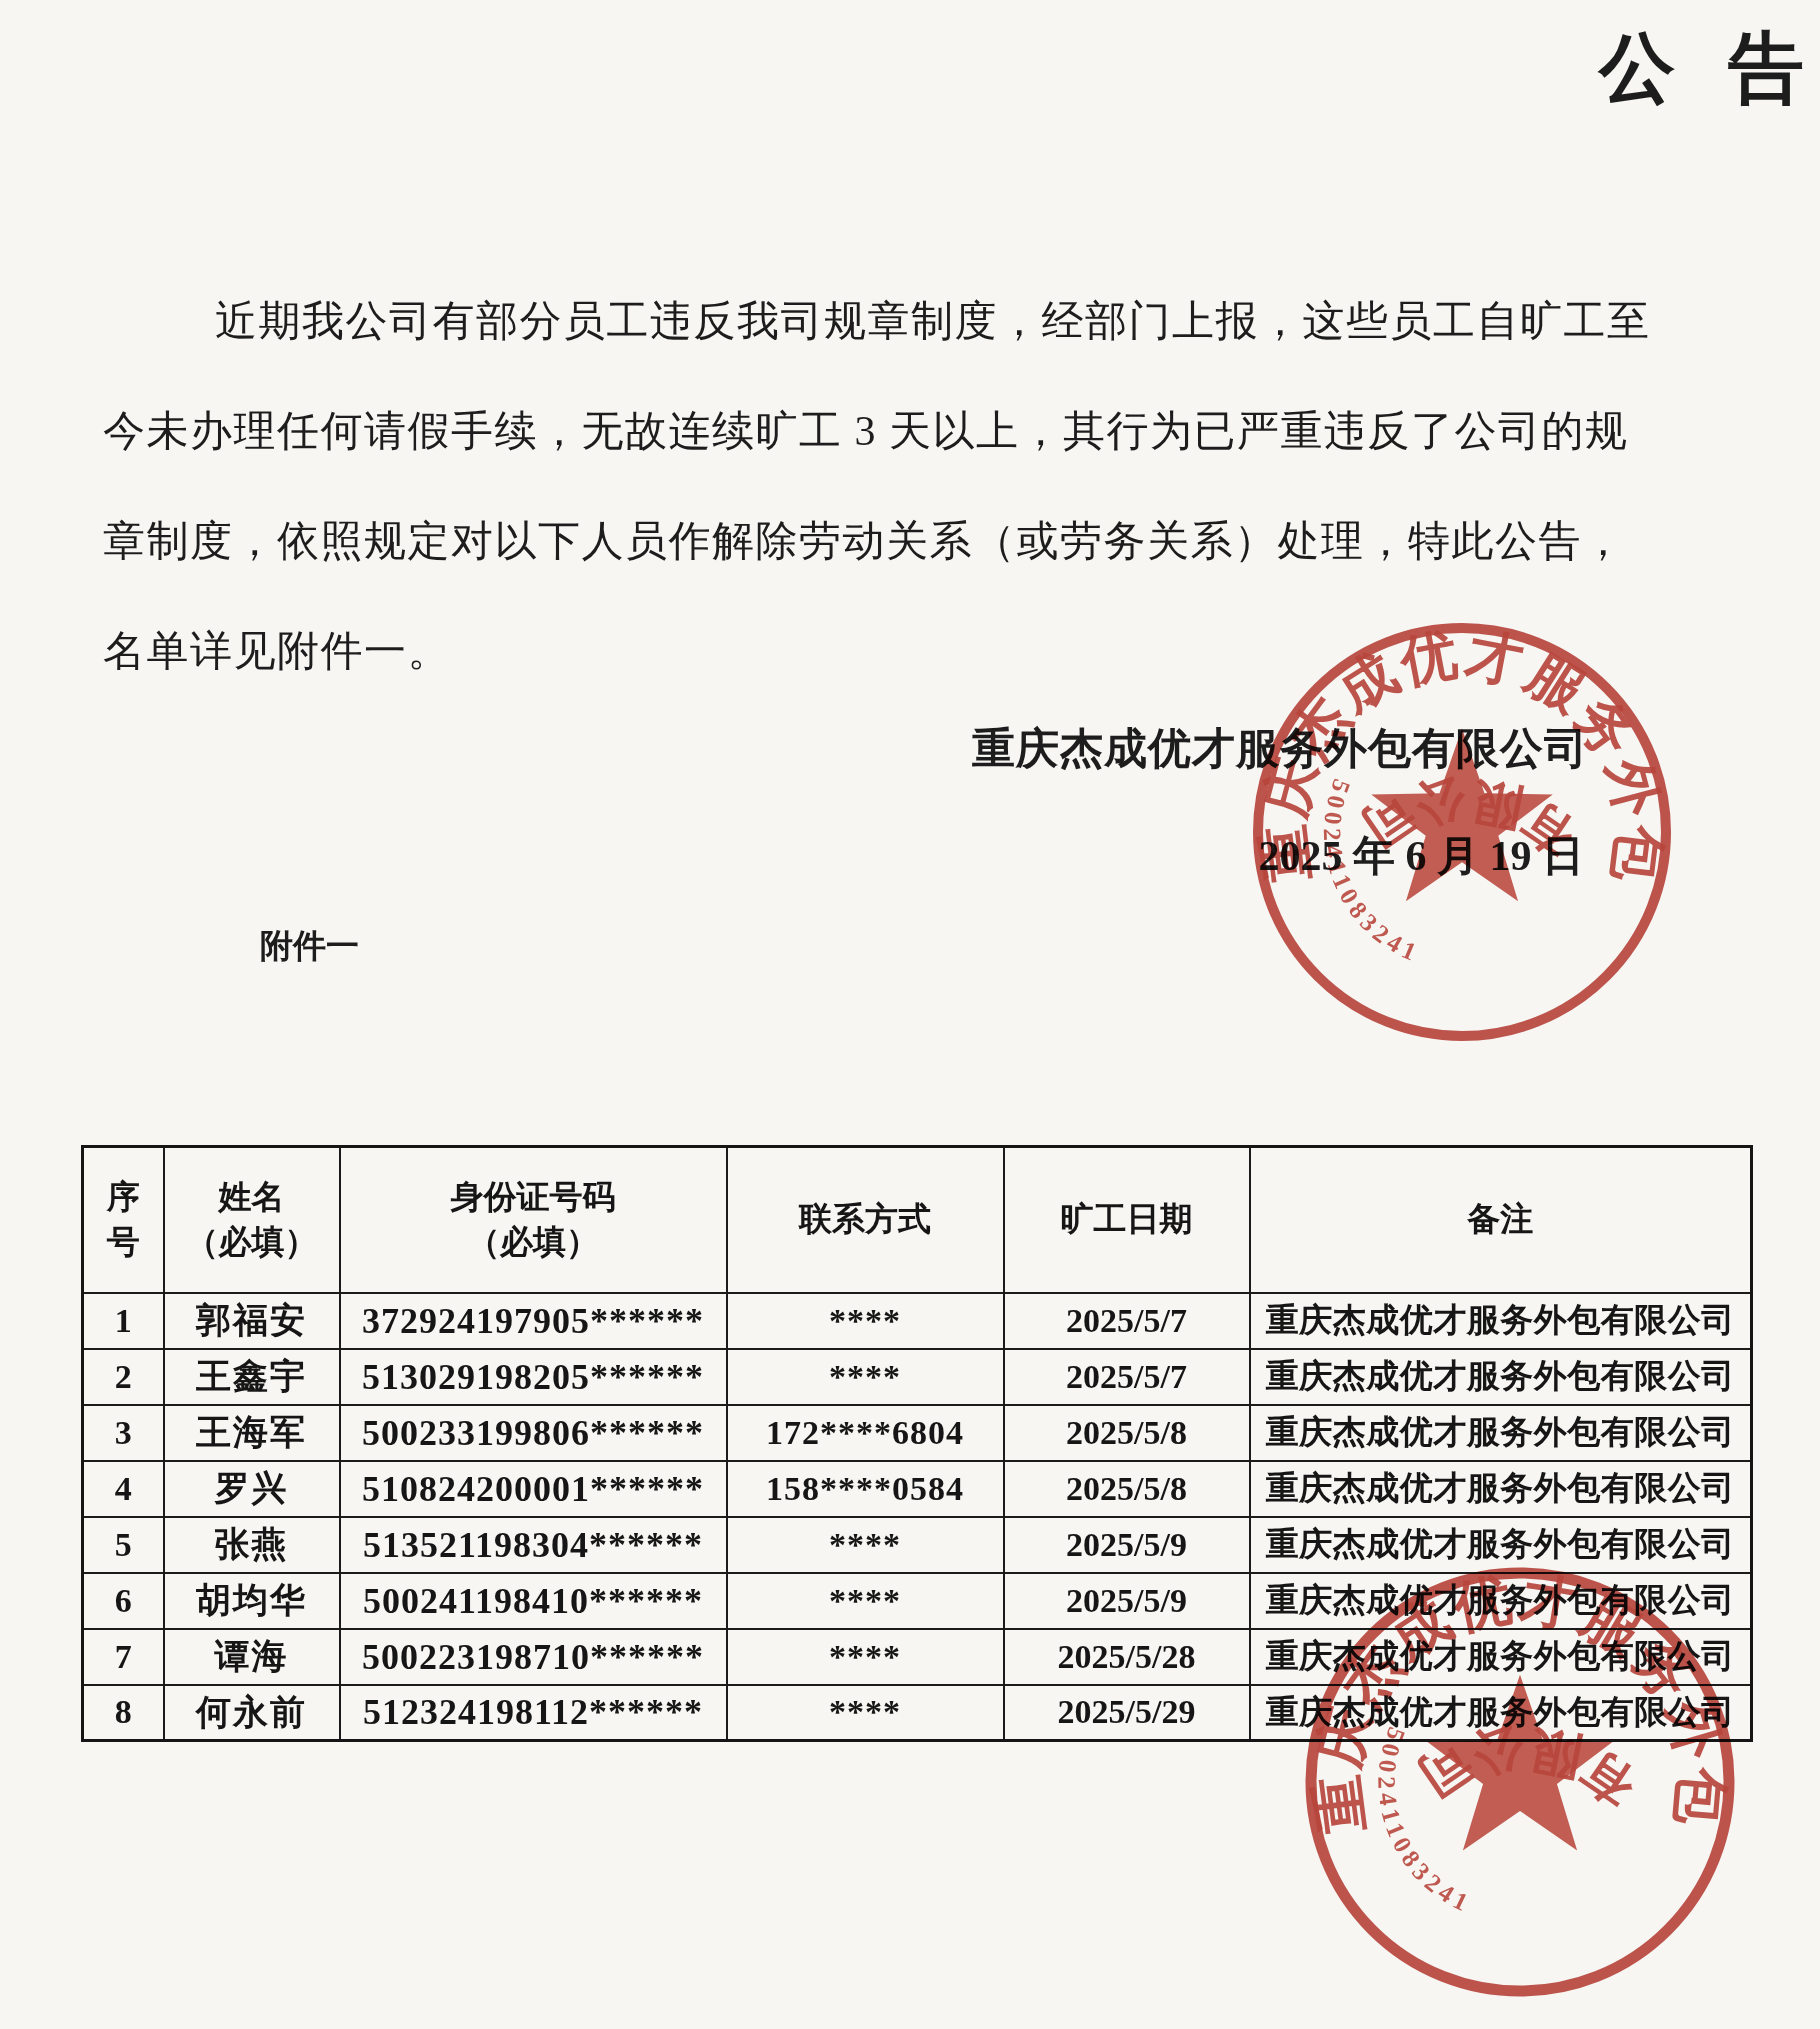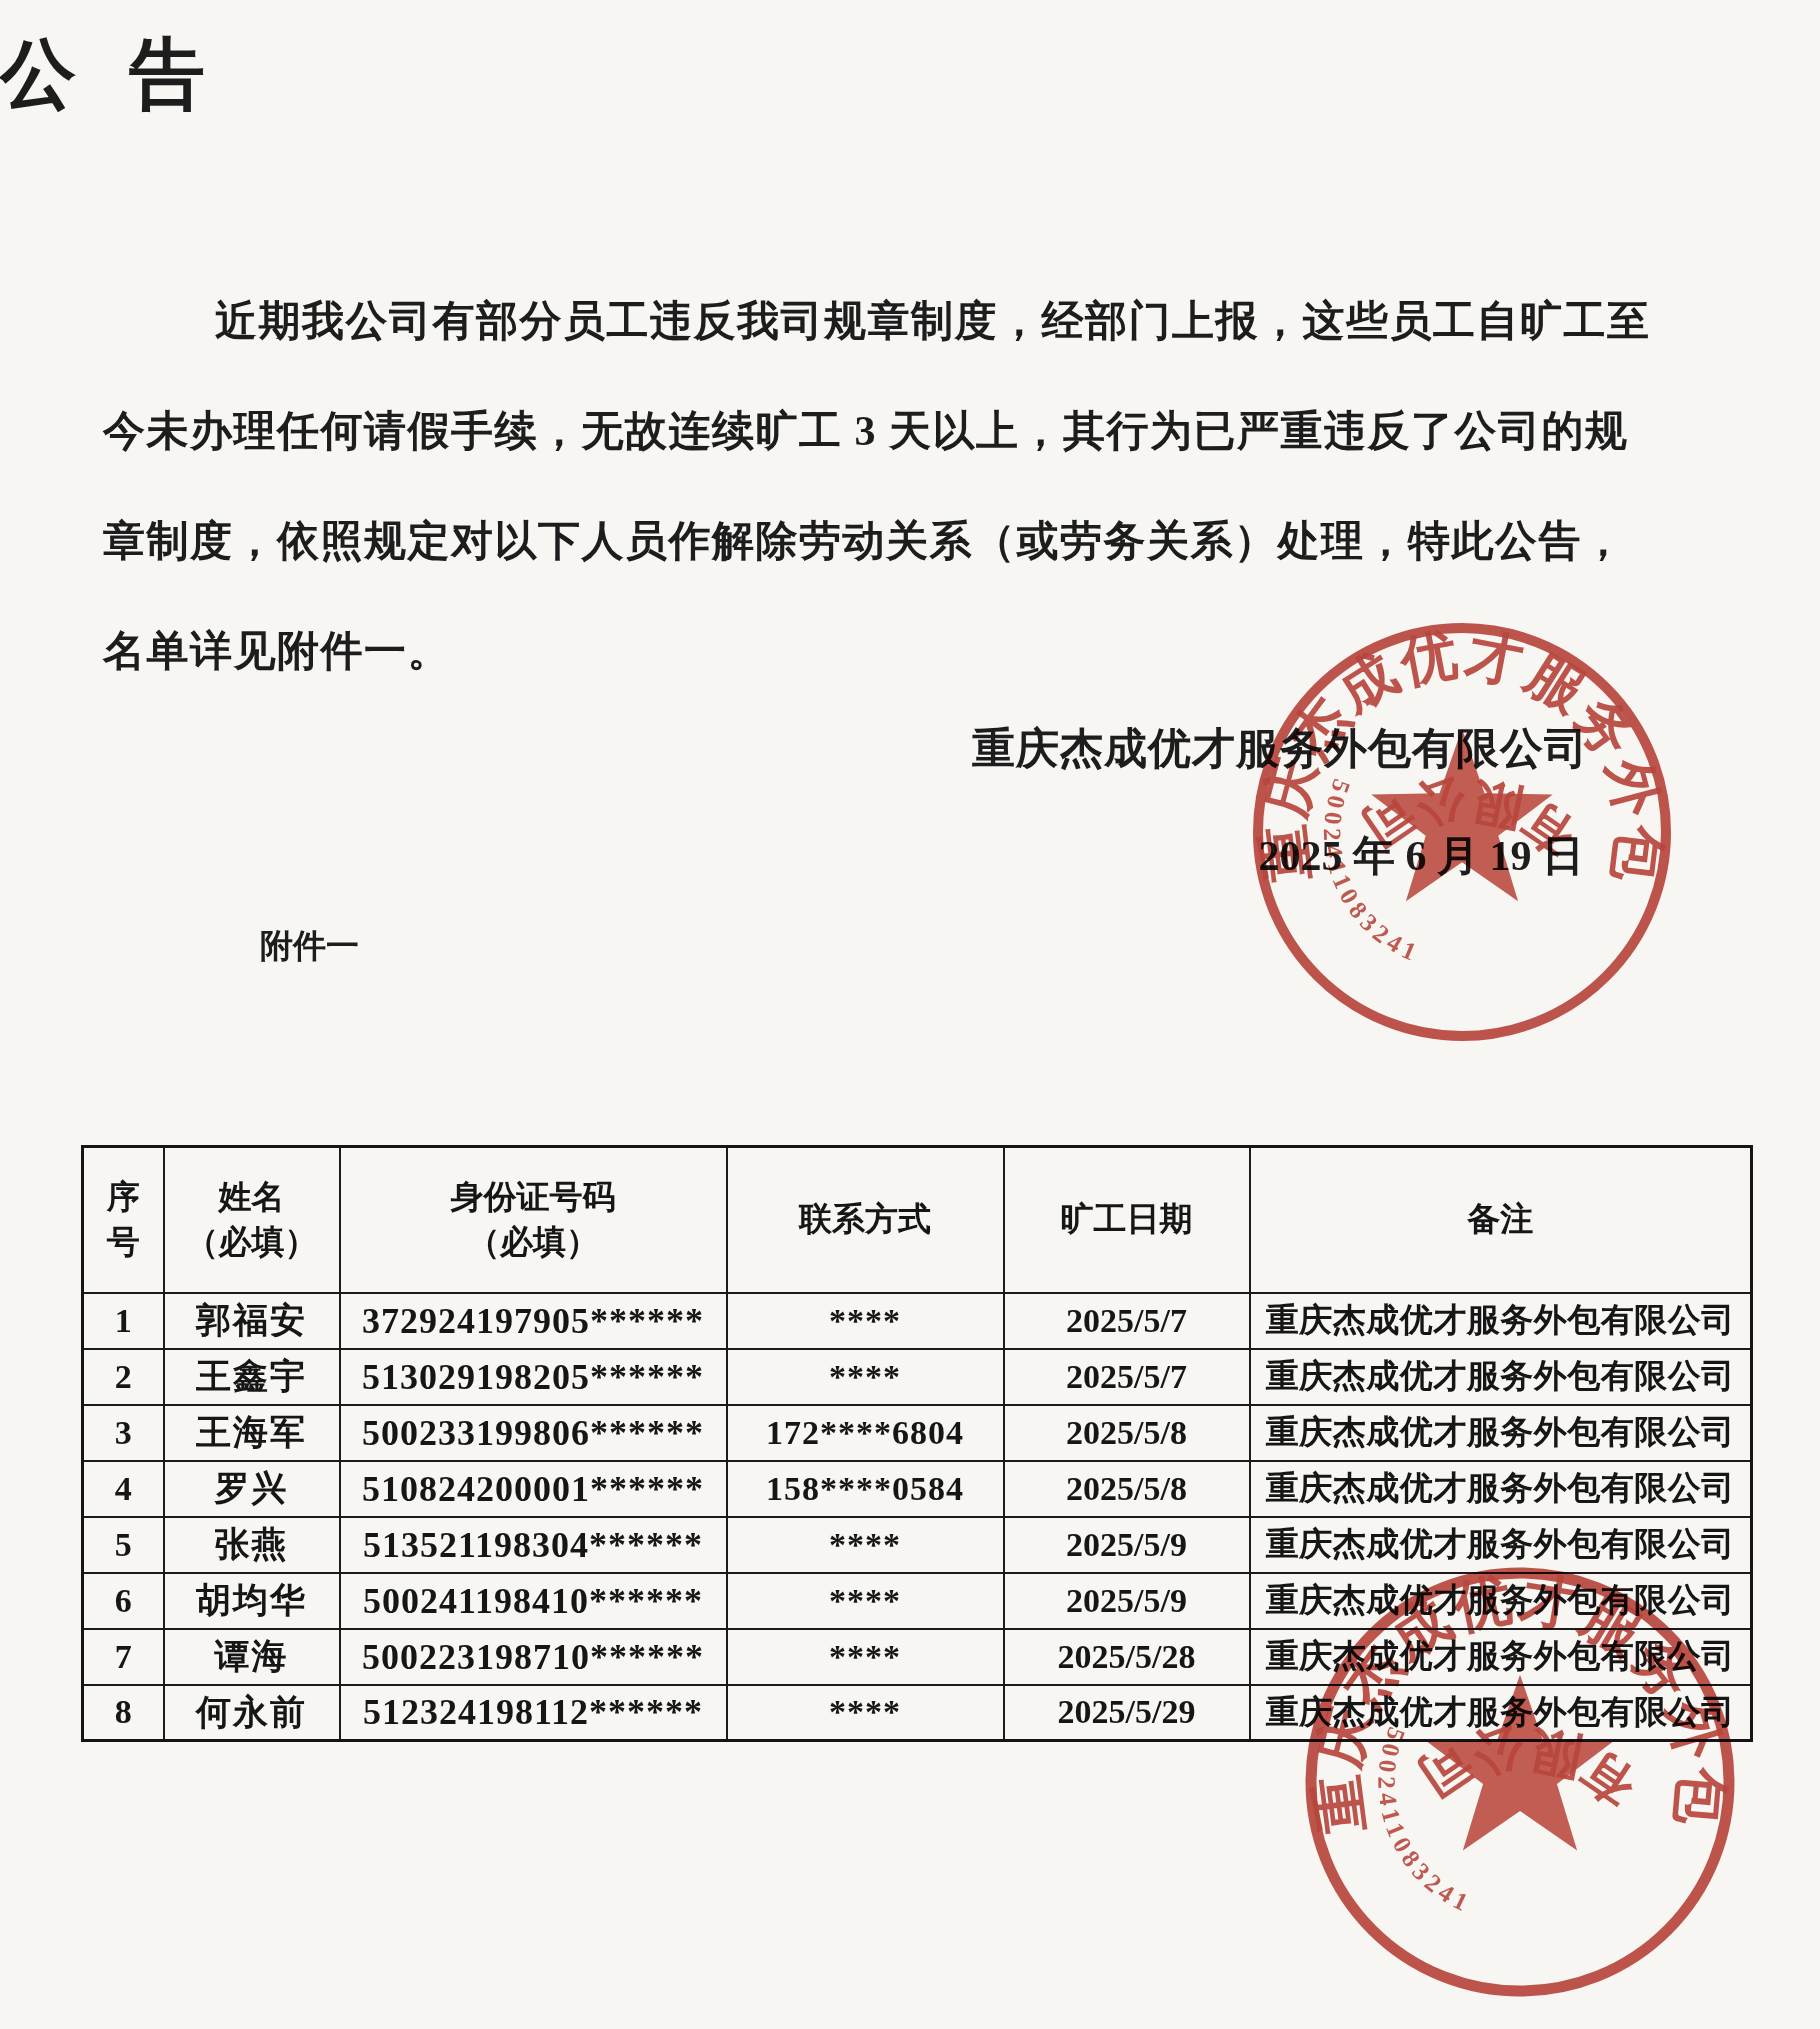--- a/index.html
+++ b/index.html
@@ -2,26 +2,26 @@
 <html><head>
 <meta charset="utf-8">
 <style>
   html,body{margin:0;padding:0;}
   body{
     width:1820px;height:2029px;position:relative;overflow:hidden;
     background:#f7f6f3;color:#1d1d1d;
     font-family:"Liberation Serif","DejaVu Serif",serif;
   }
   .page-title{
-    position:absolute;top:24px;left:0;width:100%;text-align:left;
+    position:absolute;top:18px;left:0;width:100%;text-align:right;
     font-size:76px;font-weight:bold;letter-spacing:16px;
     font-family:"Liberation Sans","DejaVu Sans",sans-serif;
   }
   .pline{
-    position:absolute;left:103px;width:1520px;font-size:42px;font-weight:700;
+    position:absolute;left:103px;width:1520px;font-size:42px;font-weight:400;
     letter-spacing:1.5px;white-space:nowrap;
   }
   .pline-1{top:293px;padding-left:112px;}
   .pline-2{top:403px;}
   .pline-3{top:513px;}
   .pline-4{top:623px;}
   .sig-company{
     position:absolute;top:720px;right:232px;font-size:43px;font-weight:bold;
     letter-spacing:1px;white-space:nowrap;
   }

